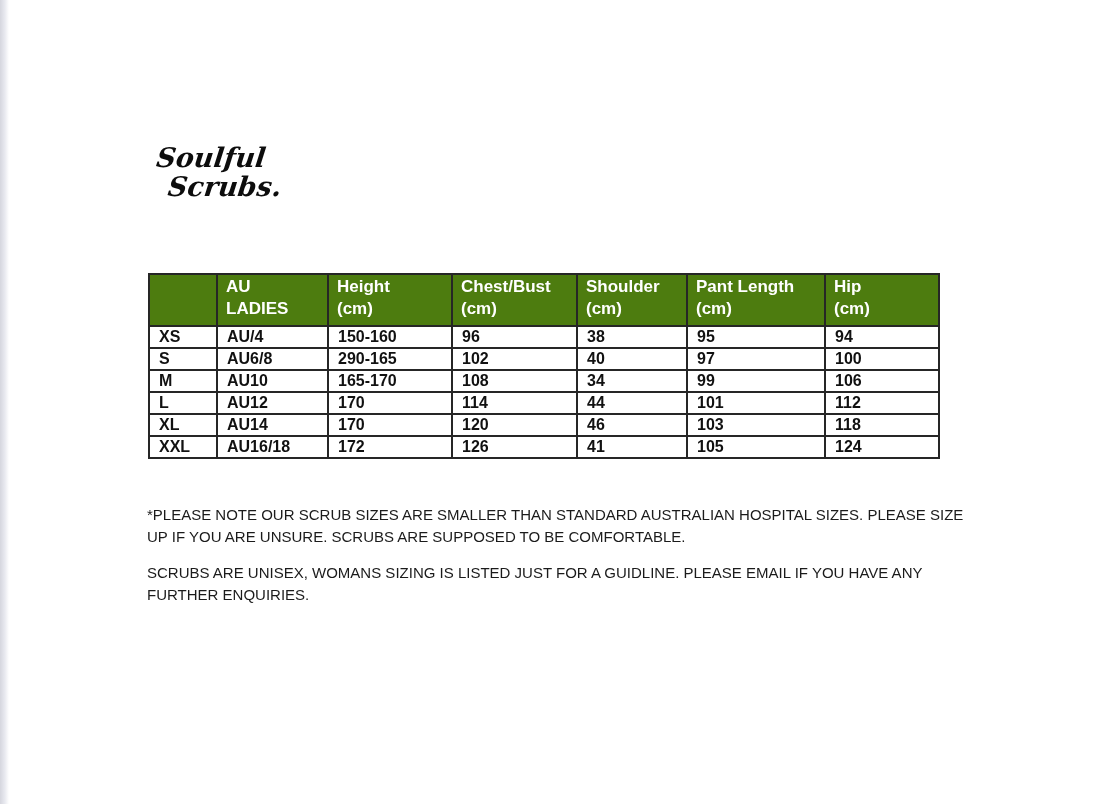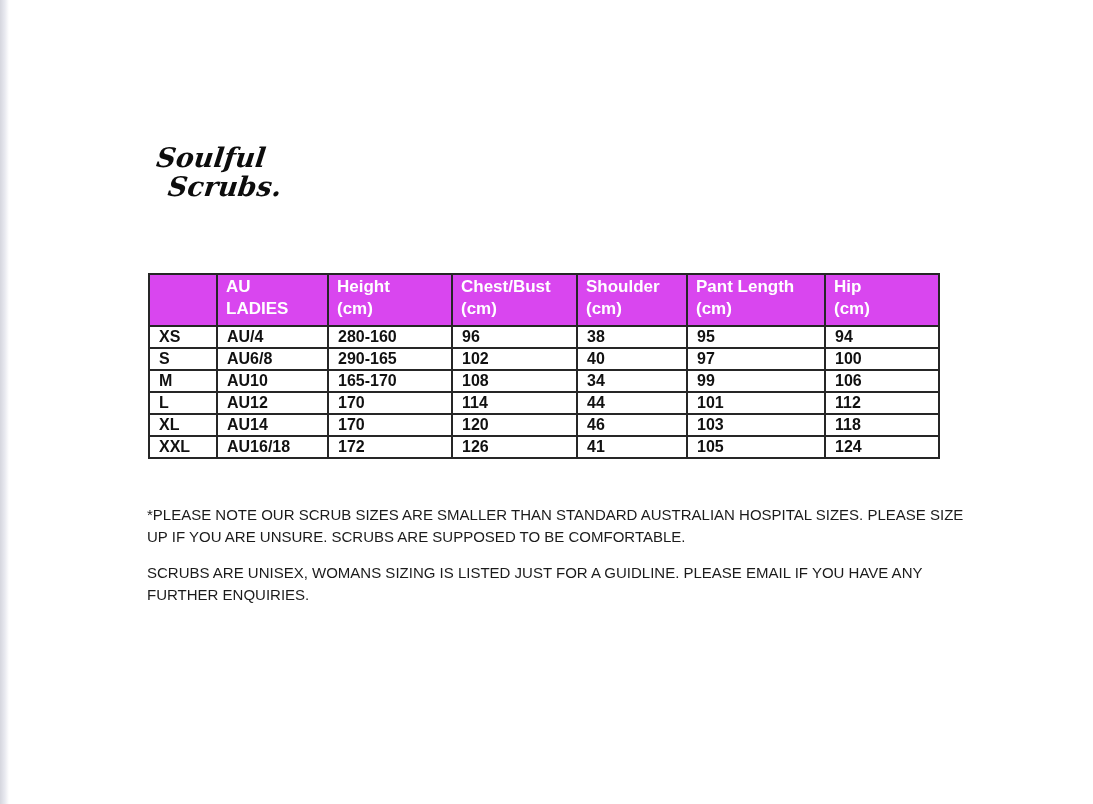--- a/index.html
+++ b/index.html
@@ -45,21 +45,21 @@
     table-layout: fixed;
   }
   table.size-chart th,
   table.size-chart td {
     border: 2px solid #262626;
     text-align: left;
     vertical-align: middle;
     overflow: hidden;
   }
   table.size-chart th {
-    background: #d946ef;
+    background: #4d7c0f;
     color: #ffffff;
     font-weight: bold;
     font-size: 17px;
     line-height: 22px;
     height: 46px;
     padding: 1px 4px 3px 8px;
     vertical-align: top;
     white-space: pre-line;
   }
   table.size-chart td {
@@ -123,21 +123,21 @@
           <th>Pant Length
 (cm)</th>
           <th>Hip
 (cm)</th>
         </tr>
     </thead>
     <tbody>
         <tr>
           <td>XS</td>
           <td>AU/4</td>
-          <td>280-160</td>
+          <td>150-160</td>
           <td>96</td>
           <td>38</td>
           <td>95</td>
           <td>94</td>
         </tr>
         <tr>
           <td>S</td>
           <td>AU6/8</td>
           <td>290-165</td>
           <td>102</td>

